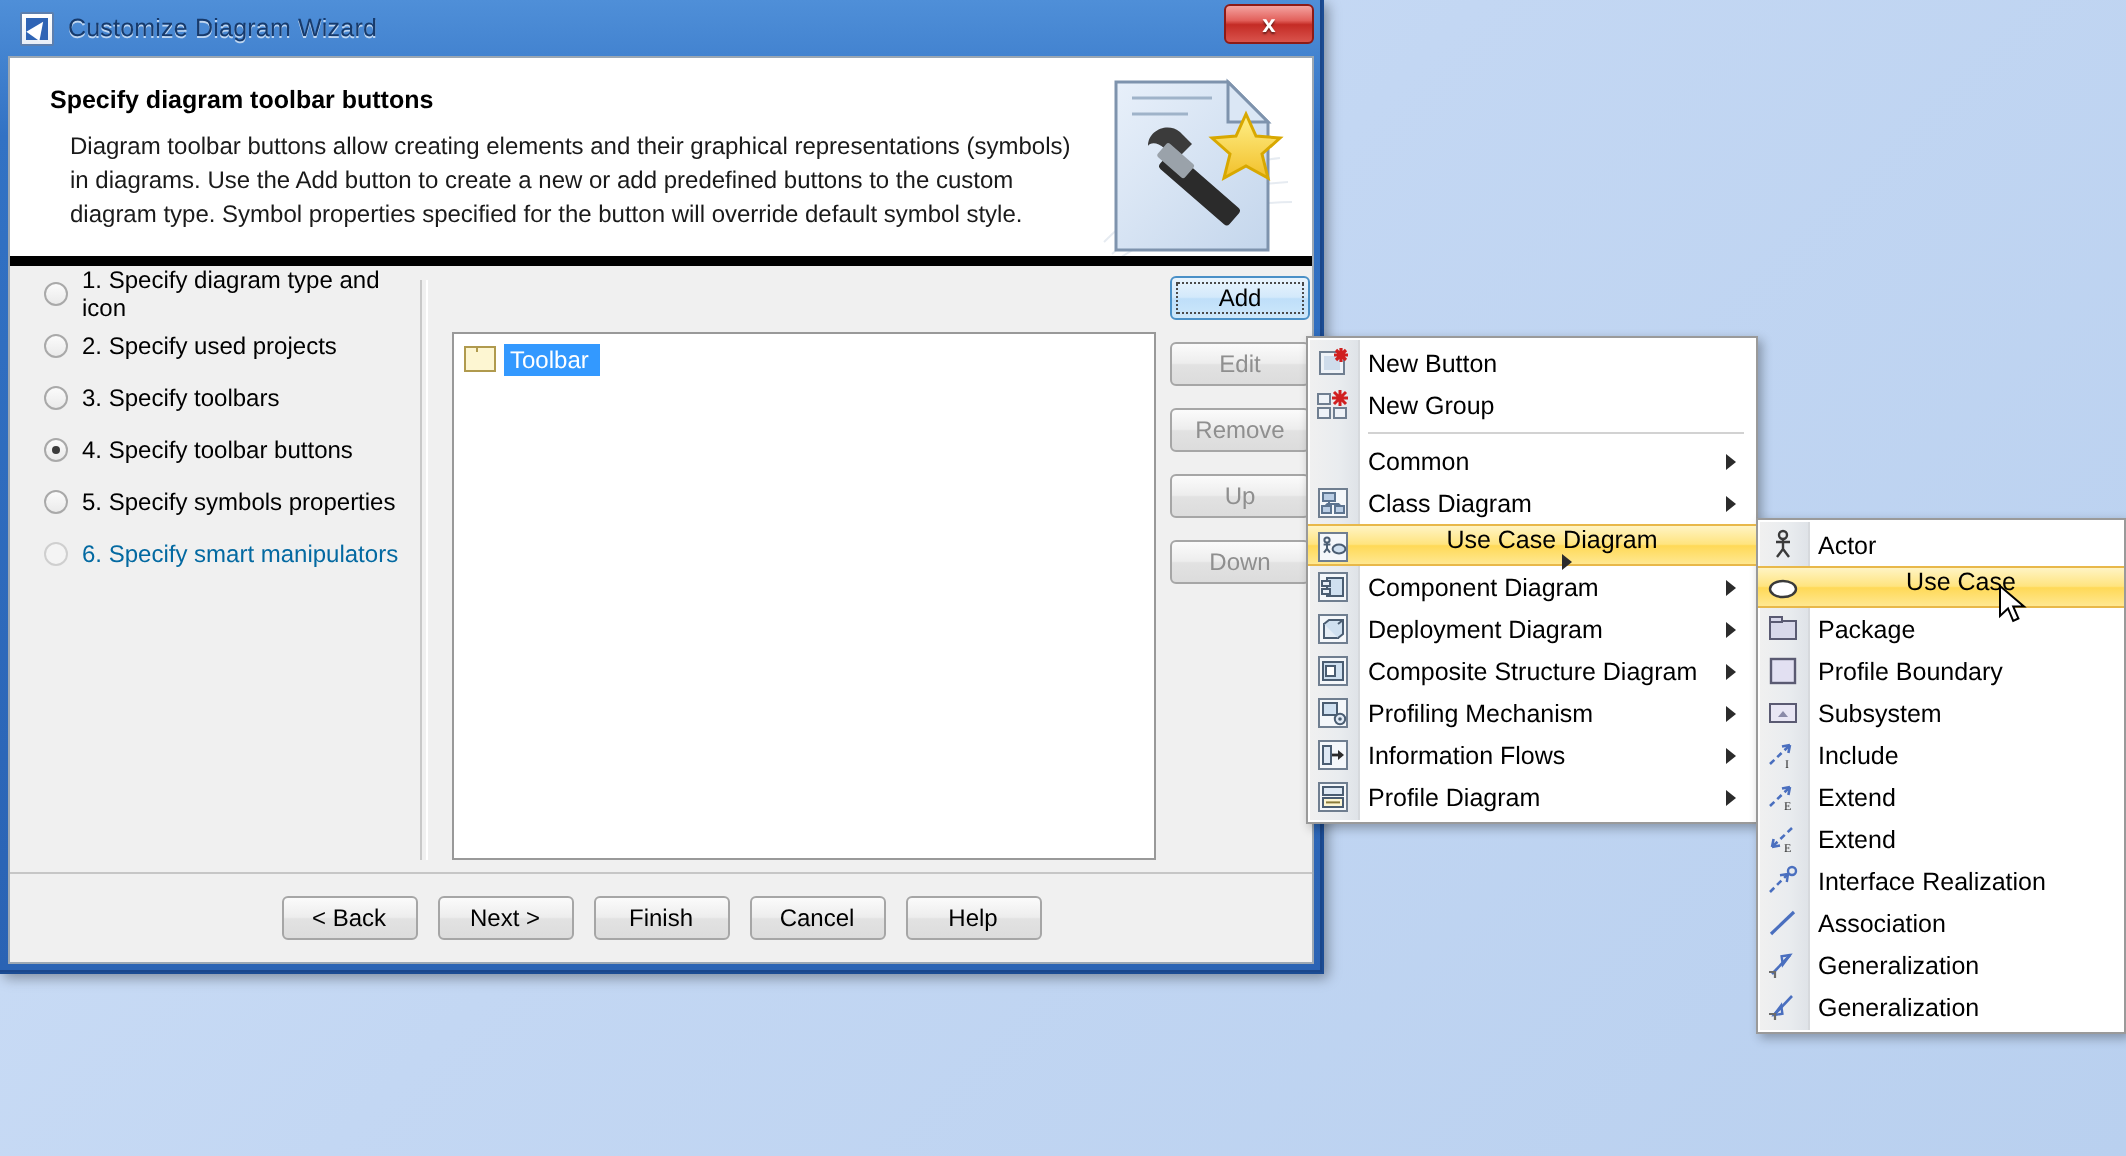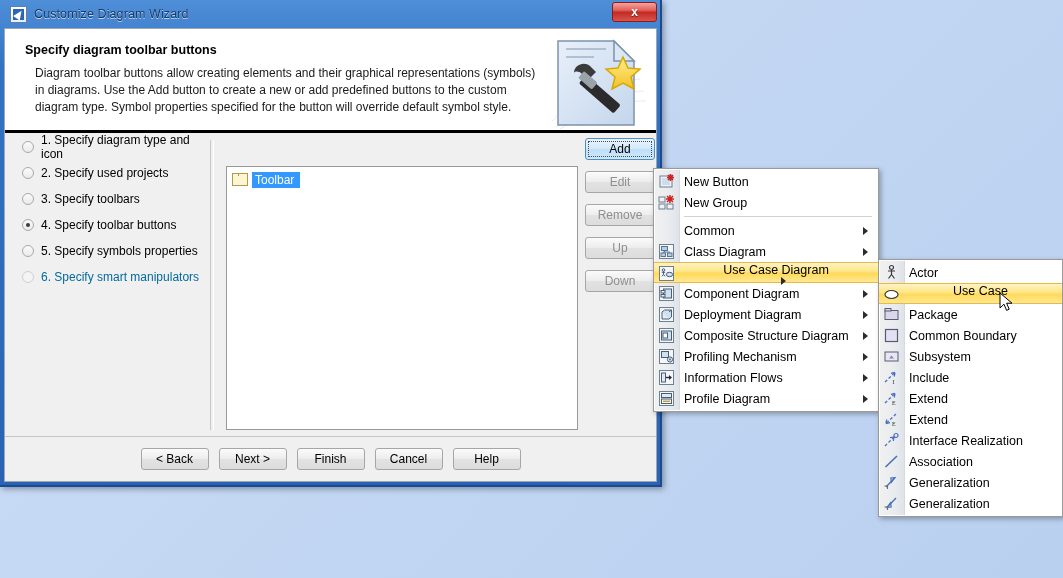--- a/index.html
+++ b/index.html
@@ -74,21 +74,21 @@
   #client {
     position: absolute; left: 4px; top: 28px; right: 4px; bottom: 4px;
     background: #f0f0f0;
     border: 1px solid #9ba7b3;
   }
 
   
   #header {
     position: relative; height: 104px;
     background: #ffffff;
-    border-bottom: 3px solid #000000;
+    border-bottom: 5px solid #000000;
     overflow: hidden;
   }
   #header-title {
     position: absolute; left: 20px; top: 14px;
     font-size: 12.5px; font-weight: bold; color: #000;
   }
   #header-desc {
     position: absolute; left: 30px; top: 36px; width: 505px;
     font-size: 12px; color: #1a1a1a; line-height: 17px;
   }
@@ -532,21 +532,21 @@
     </span>
     <span class="mlabel">Package</span>
   </div>
 
   <div class="mitem">
     <span class="micon">
       <svg viewBox="0 0 17 17" width="17" height="17">
         <rect x="2.5" y="2.5" width="12" height="12" fill="#e2e0f2" stroke="#5a5a72" stroke-width="1.2"></rect>
       </svg>
     </span>
-    <span class="mlabel">Common Boundary</span>
+    <span class="mlabel">Profile Boundary</span>
   </div>
 
   <div class="mitem">
     <span class="micon">
       <svg viewBox="0 0 17 17" width="17" height="17">
         <rect x="2" y="4" width="13" height="9" fill="#e8e6f4" stroke="#5a5a72"></rect>
         <path d="M6 10.5 l2.5 -3 l2.5 3 Z" fill="#8a8aa8"></path>
       </svg>
     </span>
     <span class="mlabel">Subsystem</span>

